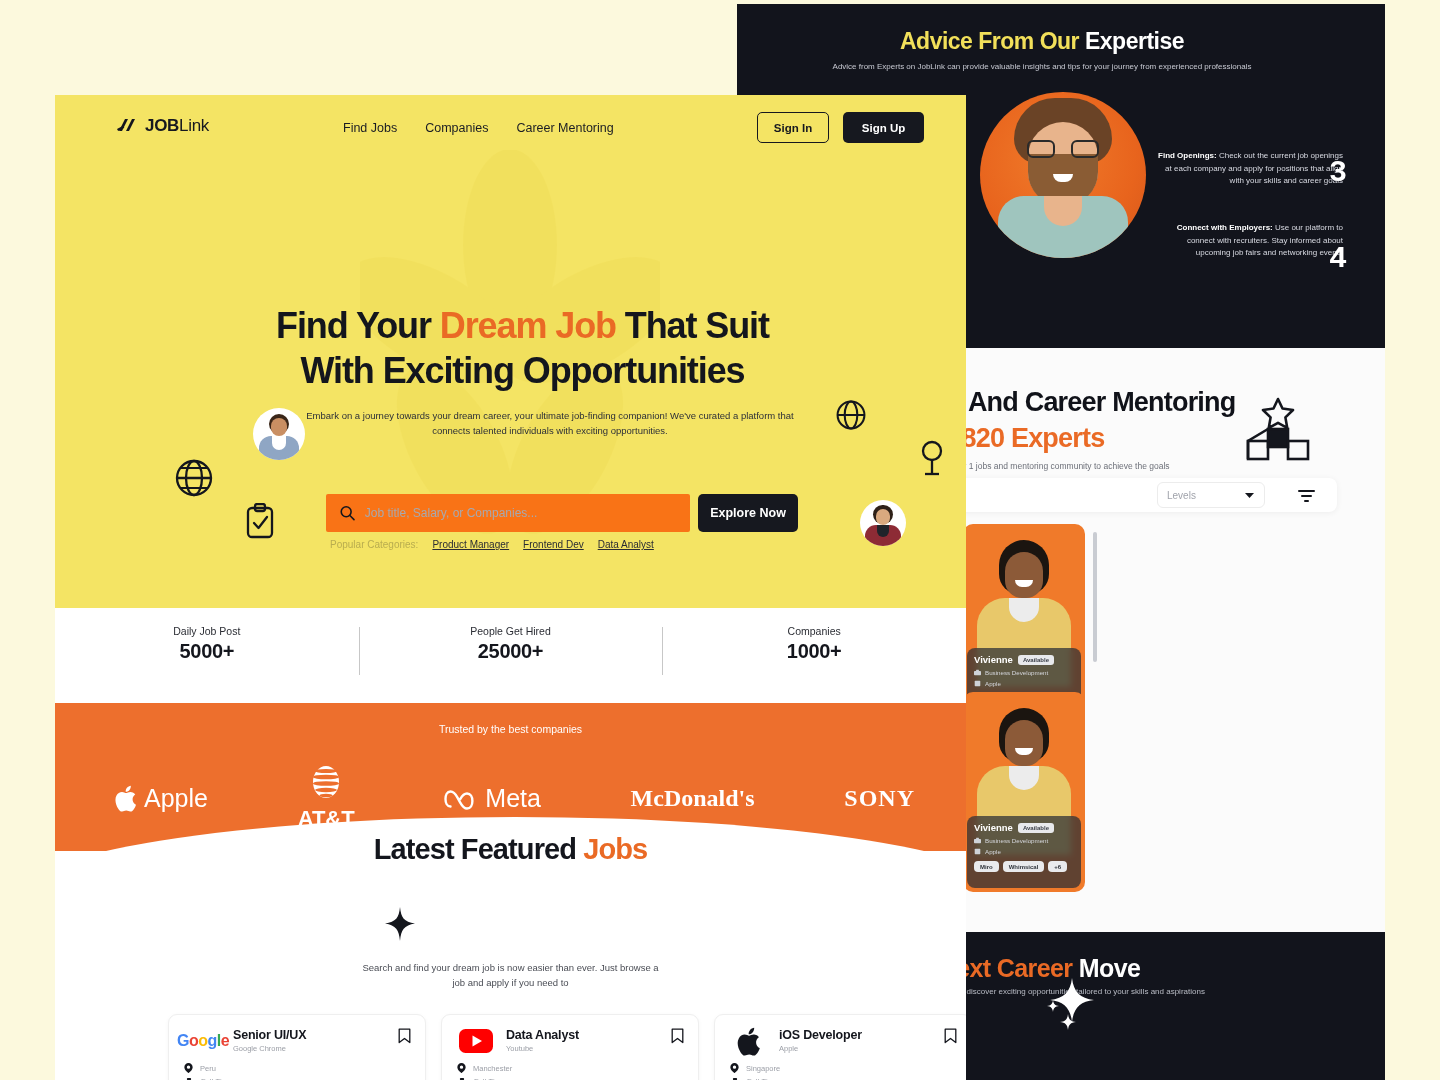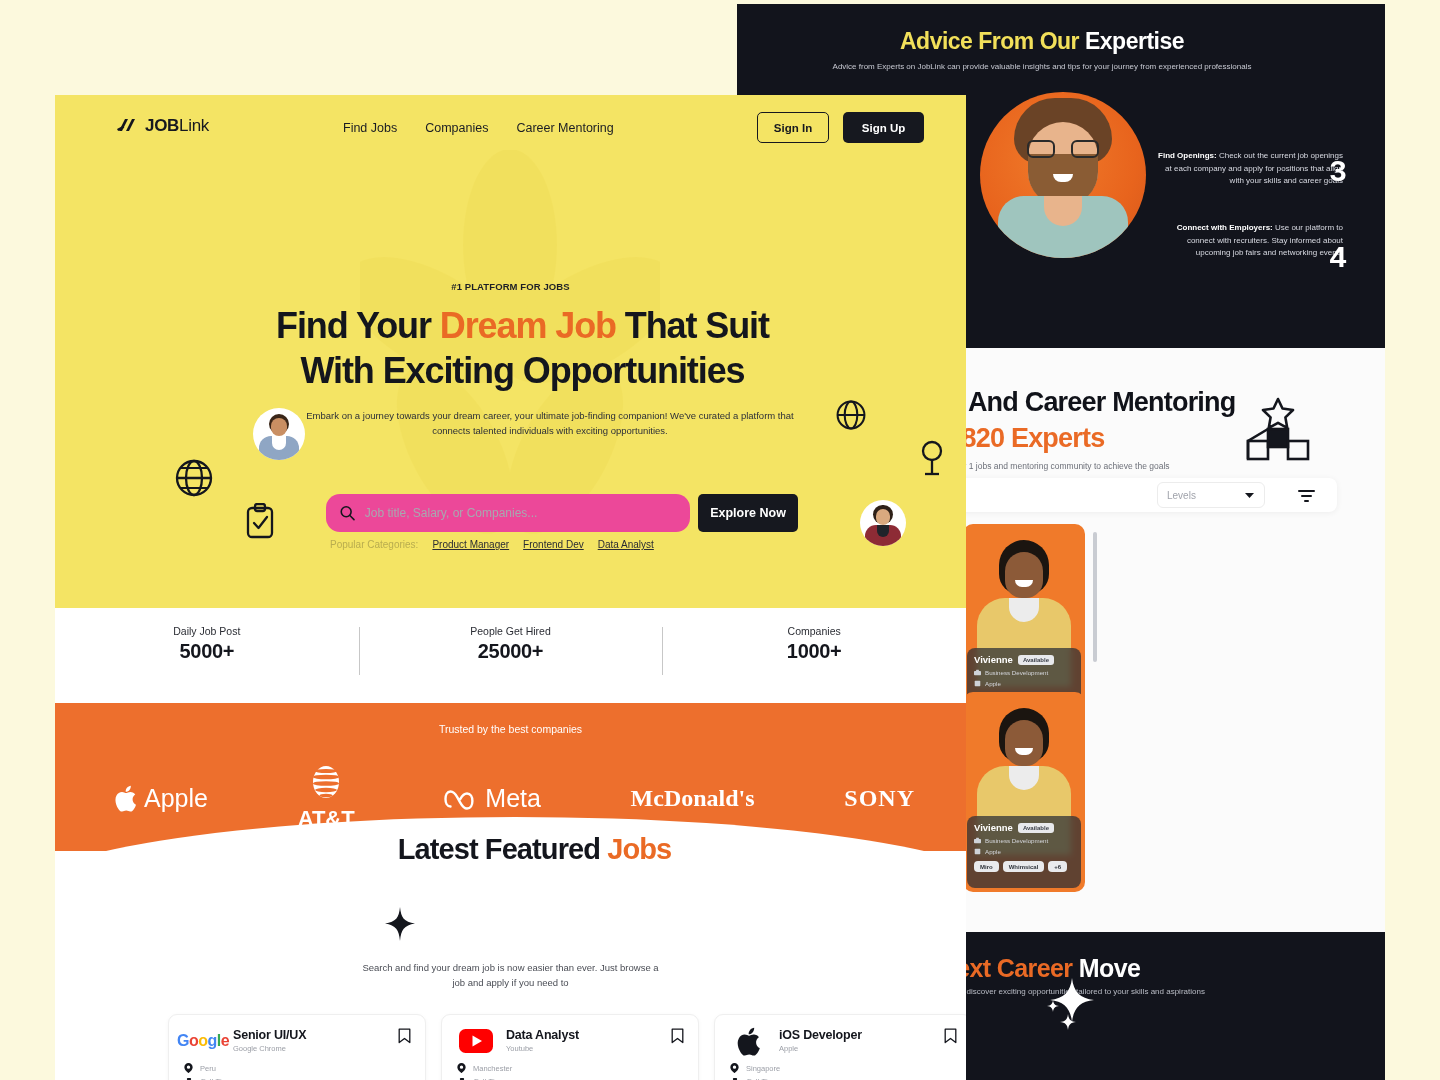--- a/index.html
+++ b/index.html
@@ -215,21 +215,21 @@
     color:#14161d;
   }
   .h1 .hl { color:#ea6a25; }
   .hero-p {
     position:absolute; left:240px; top:313px; width:510px; text-align:center;
     font-size:9.5px; line-height:15px; color:#2c2f37;
   }
 
   .search-wrap { position:absolute; left:271px; top:399px; }
   .search-box {
-    width:364px; height:38px; background:#ec4899; border-radius:14px;
+    width:364px; height:38px; background:#f97316; border-radius:2px;
     display:flex; align-items:center; padding:4px 14px; gap:10px;
   }
   .search-box input {
     border:none; outline:none; width:100%; font-size:12px; color:#3a3d45;
     font-family:"Liberation Sans", sans-serif; background:transparent;
   }
   .search-box input::placeholder { color:#a7a9b0; }
   .btn-explore {
     position:absolute; left:372px; top:0; width:100px; height:38px;
     background:#16181f; color:#fff; border:none; border-radius:5px;
@@ -283,21 +283,21 @@
     position:absolute; left:60px; top:62px; width:800px;
     display:flex; align-items:center; justify-content:space-between;
     color:#ffffff;
   }
   .lg { display:flex; align-items:center; gap:7px; font-size:25px; font-weight:500; }
   .lg.mcd { font-size:24px; font-weight:800; font-family:"Liberation Serif", serif; }
   .lg.sony { font-size:24px; font-weight:700; letter-spacing:1px; font-family:"Liberation Serif", serif; }
   .lg.att { font-size:22px; font-weight:800;flex-direction:column; }
 
   .featured-head {
-    position:absolute; left:0; top:738px; width:911px; text-align:center;margin-left:24px;
+    position:absolute; left:0; top:738px; width:911px; text-align:center;
   }
   .featured-head h2 {
     font-size:29px; font-weight:800; letter-spacing:-0.9px; color:#14161d;
     display:inline-block; position:relative;
   }
   .featured-head h2 .hl { color:#ea6a25; }
   .star4 { position:absolute; left:330px; top:812px; }
   .featured-sub {
     position:absolute; left:300px; top:866px; width:311px; text-align:center;
     font-size:9.5px; line-height:14.5px; color:#4a4d55;
@@ -618,21 +618,20 @@
         </div>
         <div class="nav-links">
           <a href="#">Find Jobs</a>
           <a href="#">Companies</a>
           <a href="#">Career Mentoring</a>
         </div>
         <button class="btn-signin">Sign In</button>
         <button class="btn-signup">Sign Up</button>
       </div>
 
-      <div class="eyebrow">#1 PLATFORM FOR JOBS</div>
       <div class="h1">
         <span>Find Your </span><span class="hl">Dream Job</span><span> That Suit</span><br>
         <span>With Exciting Opportunities</span>
       </div>
       <div class="hero-p">Embark on a journey towards your dream career, your ultimate job-finding companion! We've curated a platform that connects talented individuals with exciting opportunities.</div>
 
       <div class="hero-ava ava-1">
           <div class="hd"></div>
           <div class="fc"></div>
           <div class="bd"></div>

